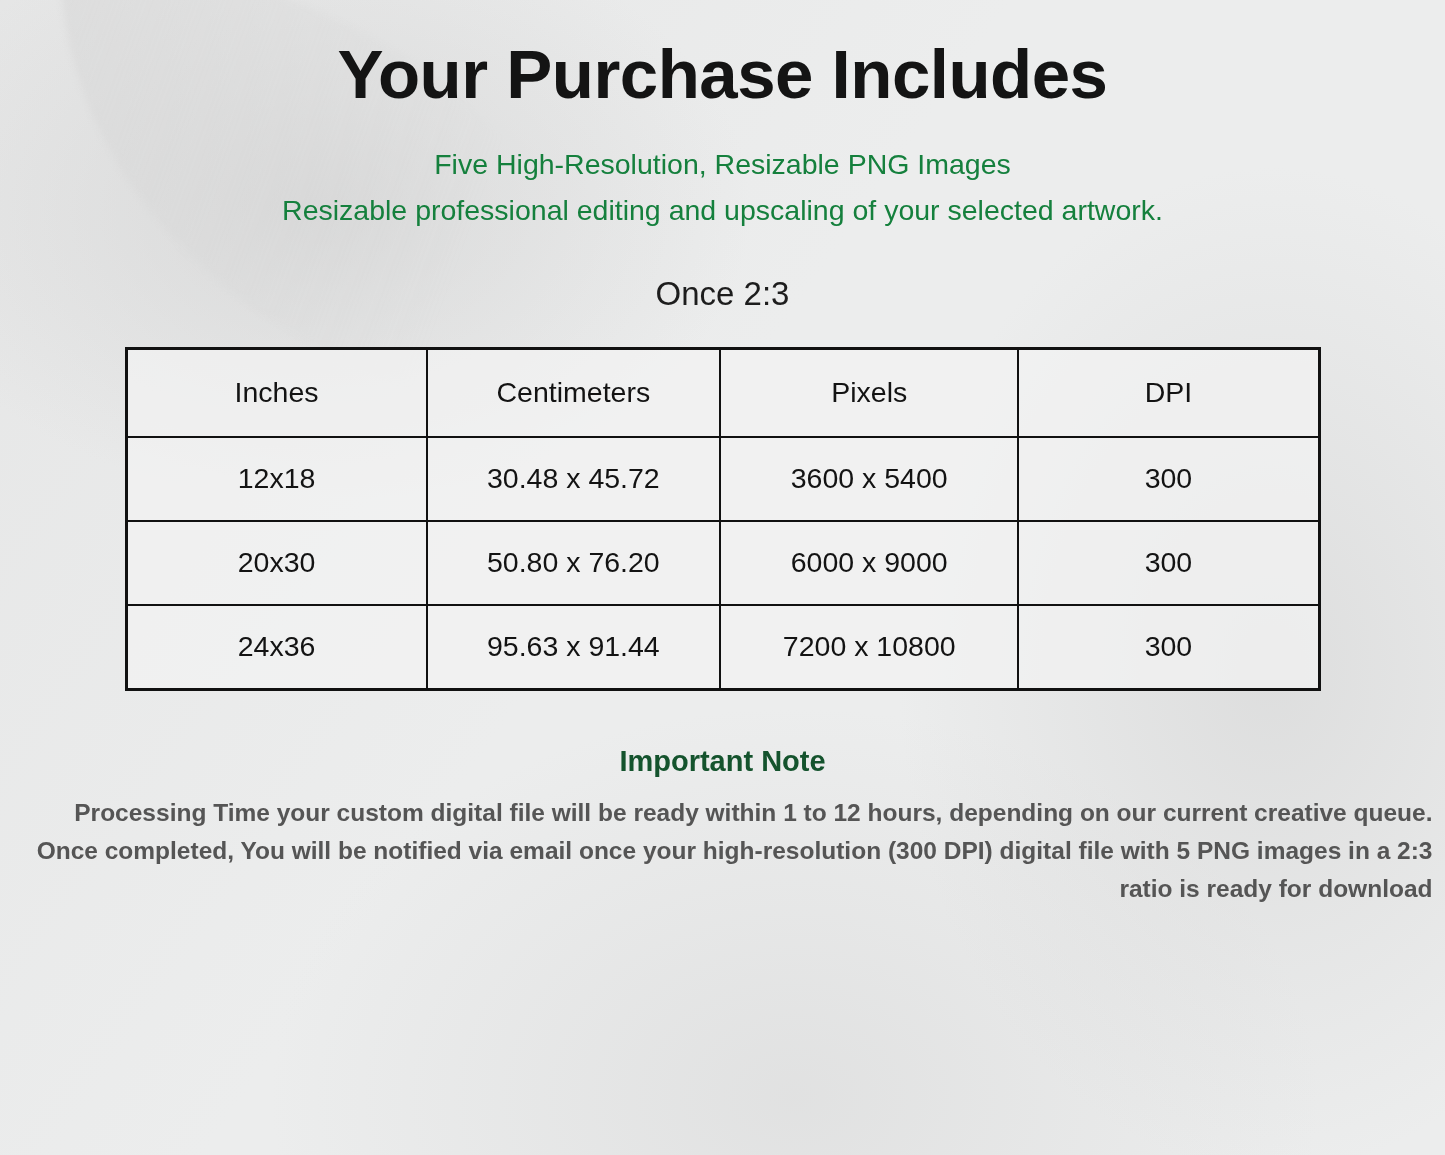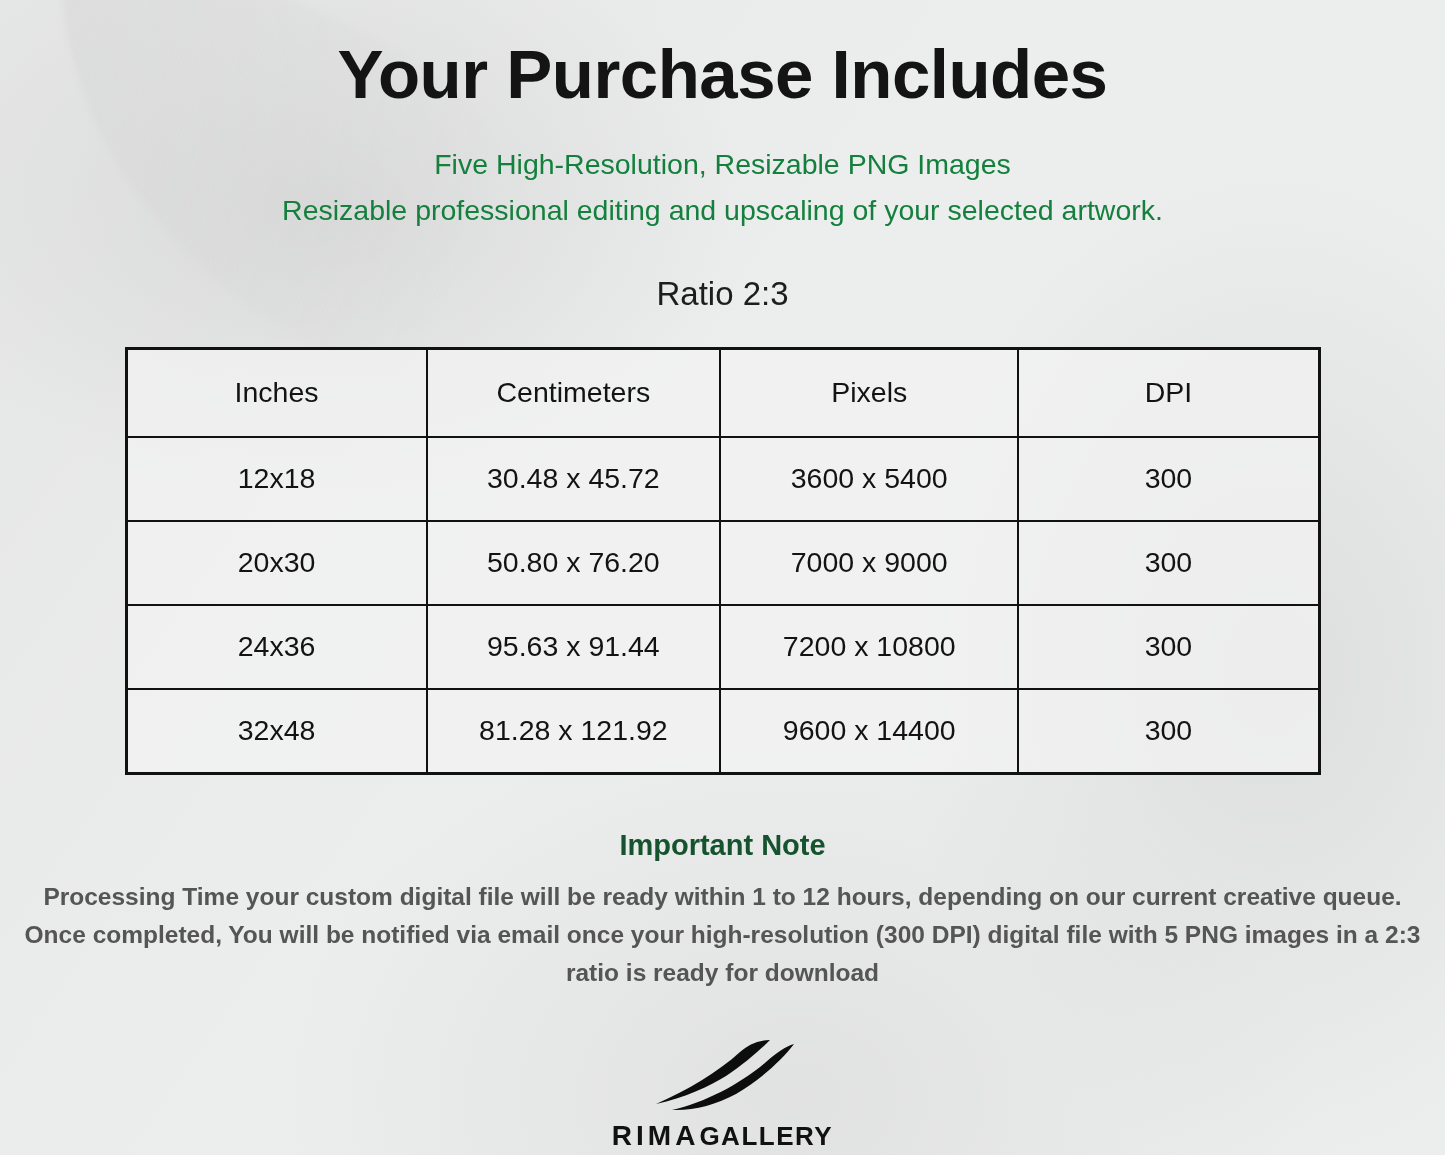--- a/index.html
+++ b/index.html
@@ -107,21 +107,21 @@
   .note-title {
     text-align: center;
     font-size: 29px;
     font-weight: 700;
     color: #14532d;
     margin-top: 54px;
   }
   .note-body {
     margin: 16px auto 0 auto;
     width: 1420px;
-    text-align: center;
+    text-align: right;
     font-size: 24.5px;
     font-weight: 700;
     line-height: 1.55;
     color: #555555;
   }
   .logo-area {
     margin-top: 46px;
     text-align: center;
   }
   .logo-mark {
@@ -152,21 +152,21 @@
 
 <div class="page">
 
   <h1 class="title">Your Purchase Includes</h1>
 
   <div class="subtitle-block">
     <div class="subtitle-line">Five High-Resolution, Resizable PNG Images</div>
     <div class="subtitle-line">Resizable professional editing and upscaling of your selected artwork.</div>
   </div>
 
-  <div class="ratio">Ratio 2:3</div>
+  <div class="ratio">Once 2:3</div>
 
   <div class="table-wrap">
     <table class="size-table">
       <colgroup>
         <col class="c1">
           <col class="c2">
           <col class="c3">
           <col class="c4">
       </colgroup>
       <thead>
@@ -180,45 +180,30 @@
       <tbody>
         <tr>
           <td>12x18</td>
           <td>30.48 x 45.72</td>
           <td>3600 x 5400</td>
           <td>300</td>
         </tr>
         <tr>
           <td>20x30</td>
           <td>50.80 x 76.20</td>
-          <td>7000 x 9000</td>
+          <td>6000 x 9000</td>
           <td>300</td>
         </tr>
         <tr>
           <td>24x36</td>
           <td>95.63 x 91.44</td>
           <td>7200 x 10800</td>
           <td>300</td>
         </tr>
-        <tr>
-          <td>32x48</td>
-          <td>81.28 x 121.92</td>
-          <td>9600 x 14400</td>
-          <td>300</td>
-        </tr>
       </tbody>
     </table>
   </div>
 
   <div class="note-title">Important Note</div>
   <div class="note-body">Processing Time your custom digital file will be ready within 1 to 12 hours, depending on our current creative queue. Once completed, You will be notified via email once your high-resolution (300 DPI) digital file with 5 PNG images in a 2:3 ratio is ready for download</div>
 
-  <div class="logo-area">
-    <svg class="logo-mark" width="150" height="76" viewBox="0 0 150 76">
-      <path d="M8 66 C 40 52, 70 34, 92 14 C 100 7, 110 2, 122 2 C 112 12, 96 26, 78 38 C 62 48, 36 60, 8 66 Z" fill="#0d0d0d"></path>
-      <path d="M24 72 C 58 64, 92 46, 118 24 C 128 15, 138 8, 146 6 C 134 22, 112 42, 88 56 C 68 67, 44 73, 24 72 Z" fill="#0d0d0d"></path>
-    </svg>
-    <div class="logo-text">
-      <span class="brand">RIMA</span><span class="sub">GALLERY</span>
-    </div>
-  </div>
 
 </div>
 
 </body></html>

